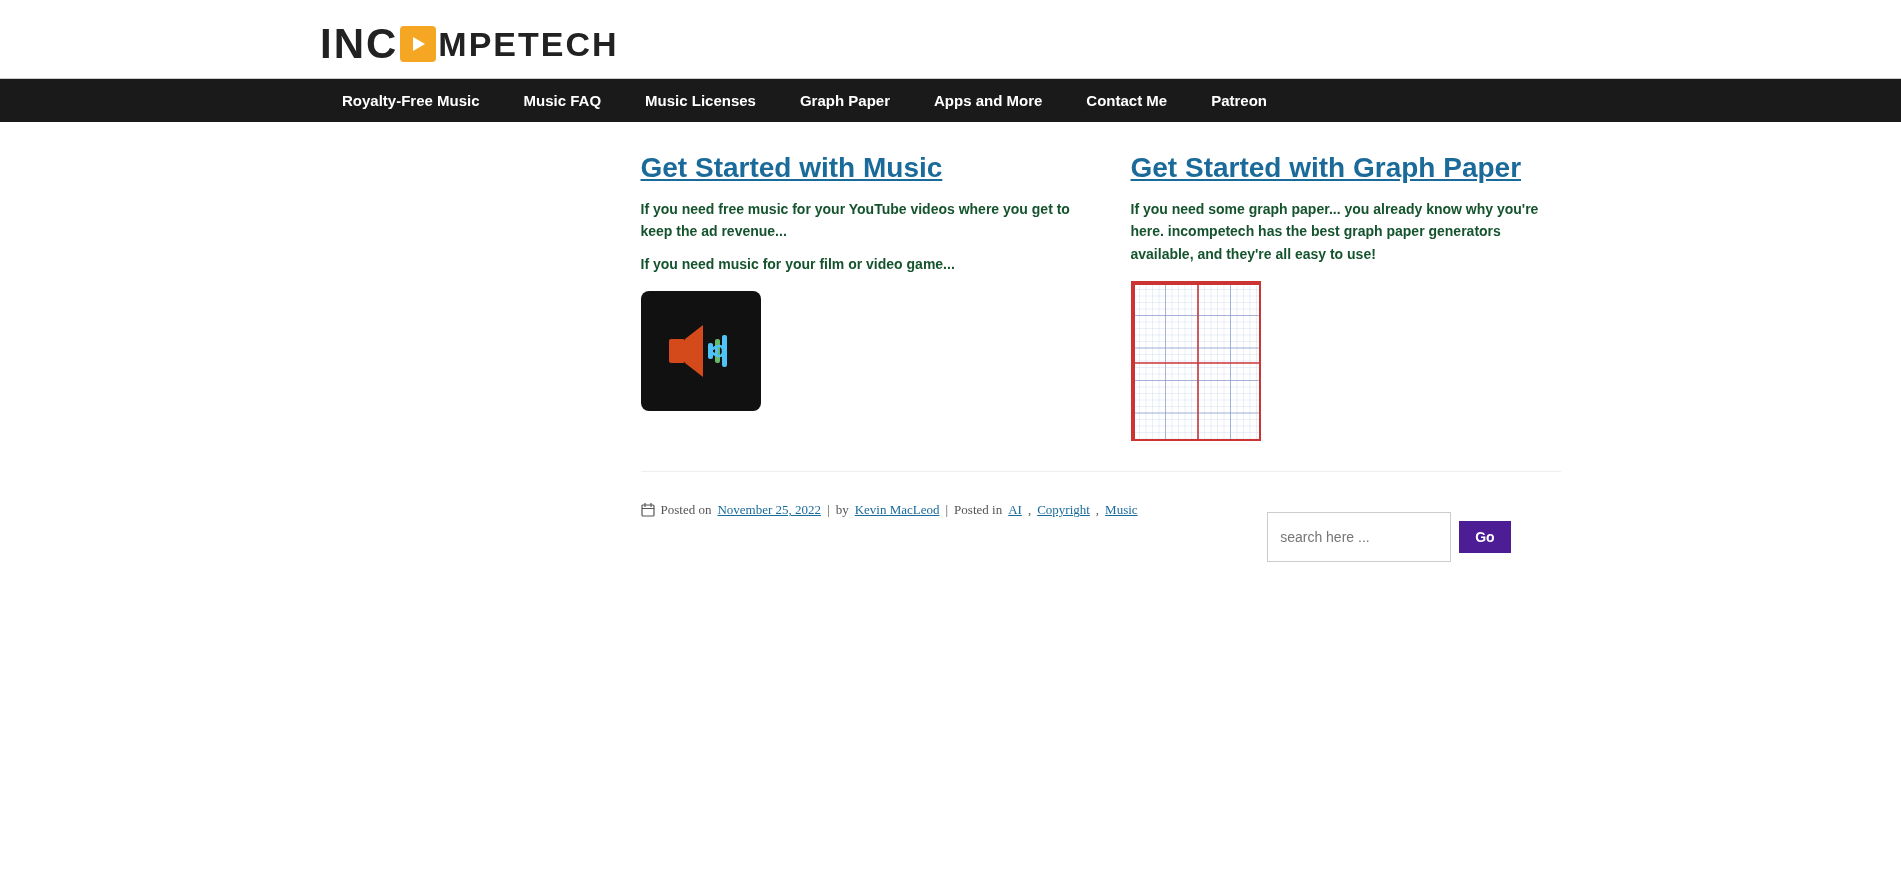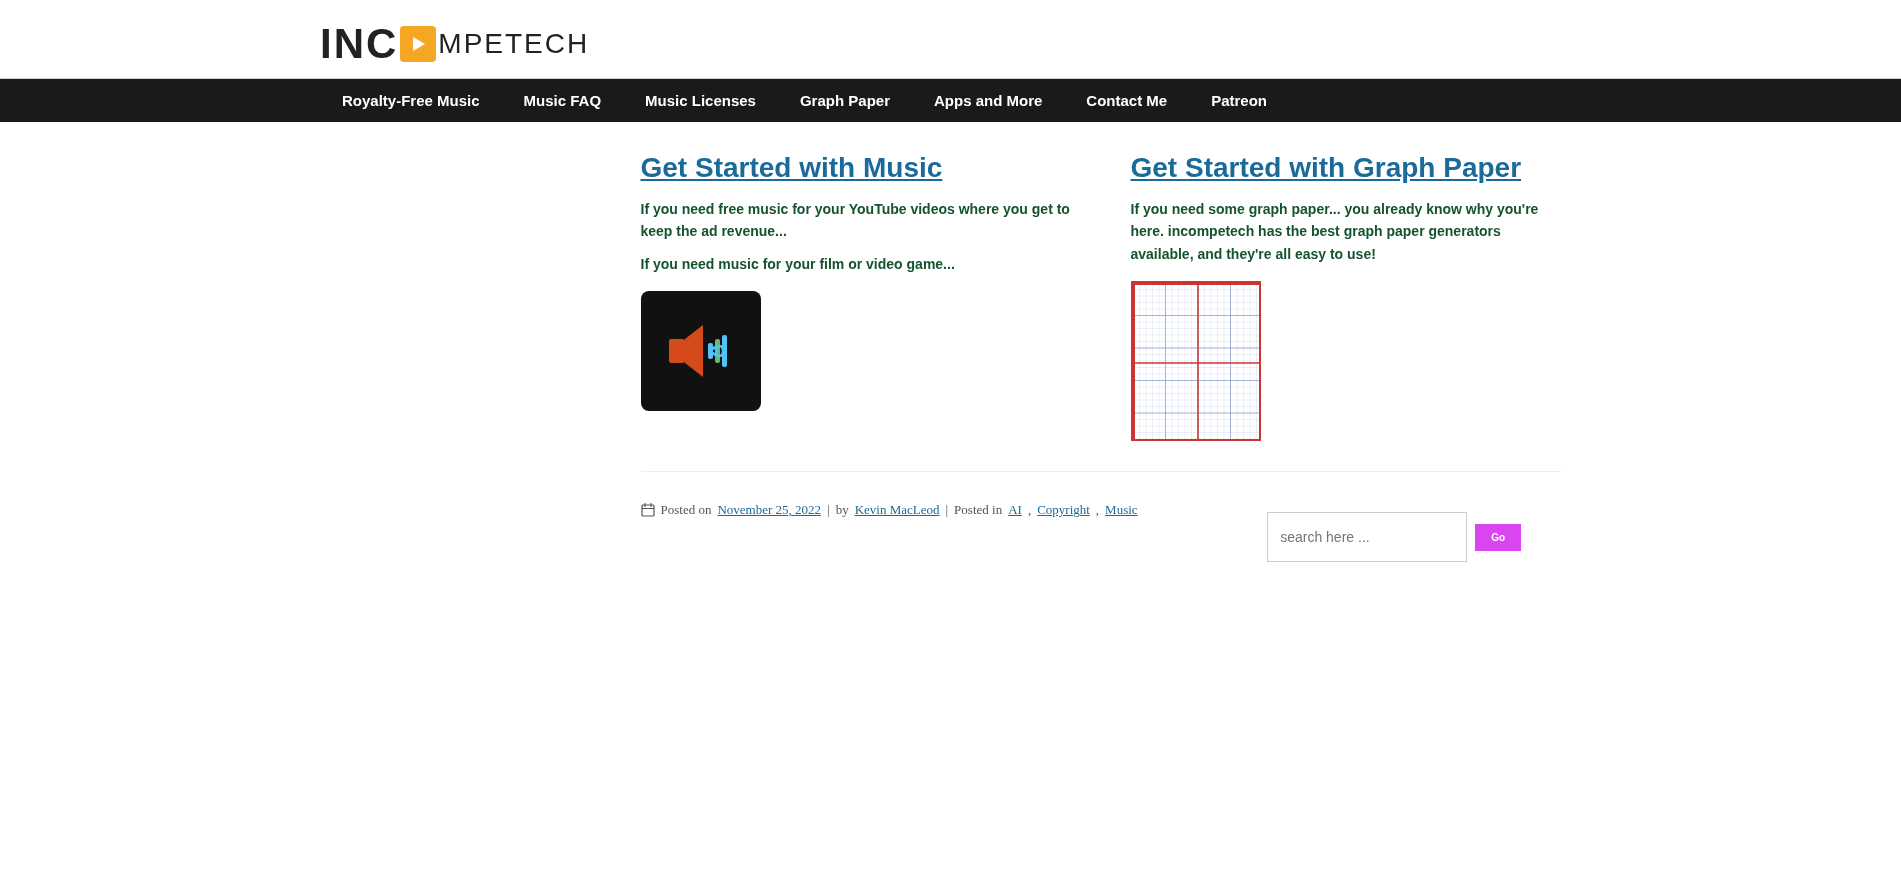--- a/index.html
+++ b/index.html
@@ -34,22 +34,22 @@
       border-radius: 4px;
       margin: 0 2px;
     }
 
     #logo-play-icon svg {
       width: 18px;
       height: 18px;
     }
 
     #logo-text-after {
-      font-size: 28px;
-      font-weight: 400;
+      font-size: 34px;
+      font-weight: 700;
       letter-spacing: 2px;
       color: #222;
       font-family: Arial Black, Arial, sans-serif;
       text-align: right;
     }
 
     #nav-bar {
       background: #1a1a1a;
       padding: 0 0 0 320px;
     }
@@ -178,31 +178,31 @@
       align-items: center;
       gap: 8px;
       margin-top: 10px;
     }
 
     #search-input {
       padding: 16px 12px;
       border: 1px solid #ccc;
       font-size: 14px;
       color: #999;
-      width: 200px;
+      width: 184px;
       outline: none;
     }
 
     #go-button {
       padding: 8px 16px;
-      background: #d946ef;
+      background: #4c1d95;
       color: #fff;
       border: none;
       cursor: pointer;
-      font-size: 10px;
+      font-size: 14px;
       font-weight: bold;
     }
 
     .pipe-sep {
       color: #555;
     }
   </style>
 </head>
 <body>
 

